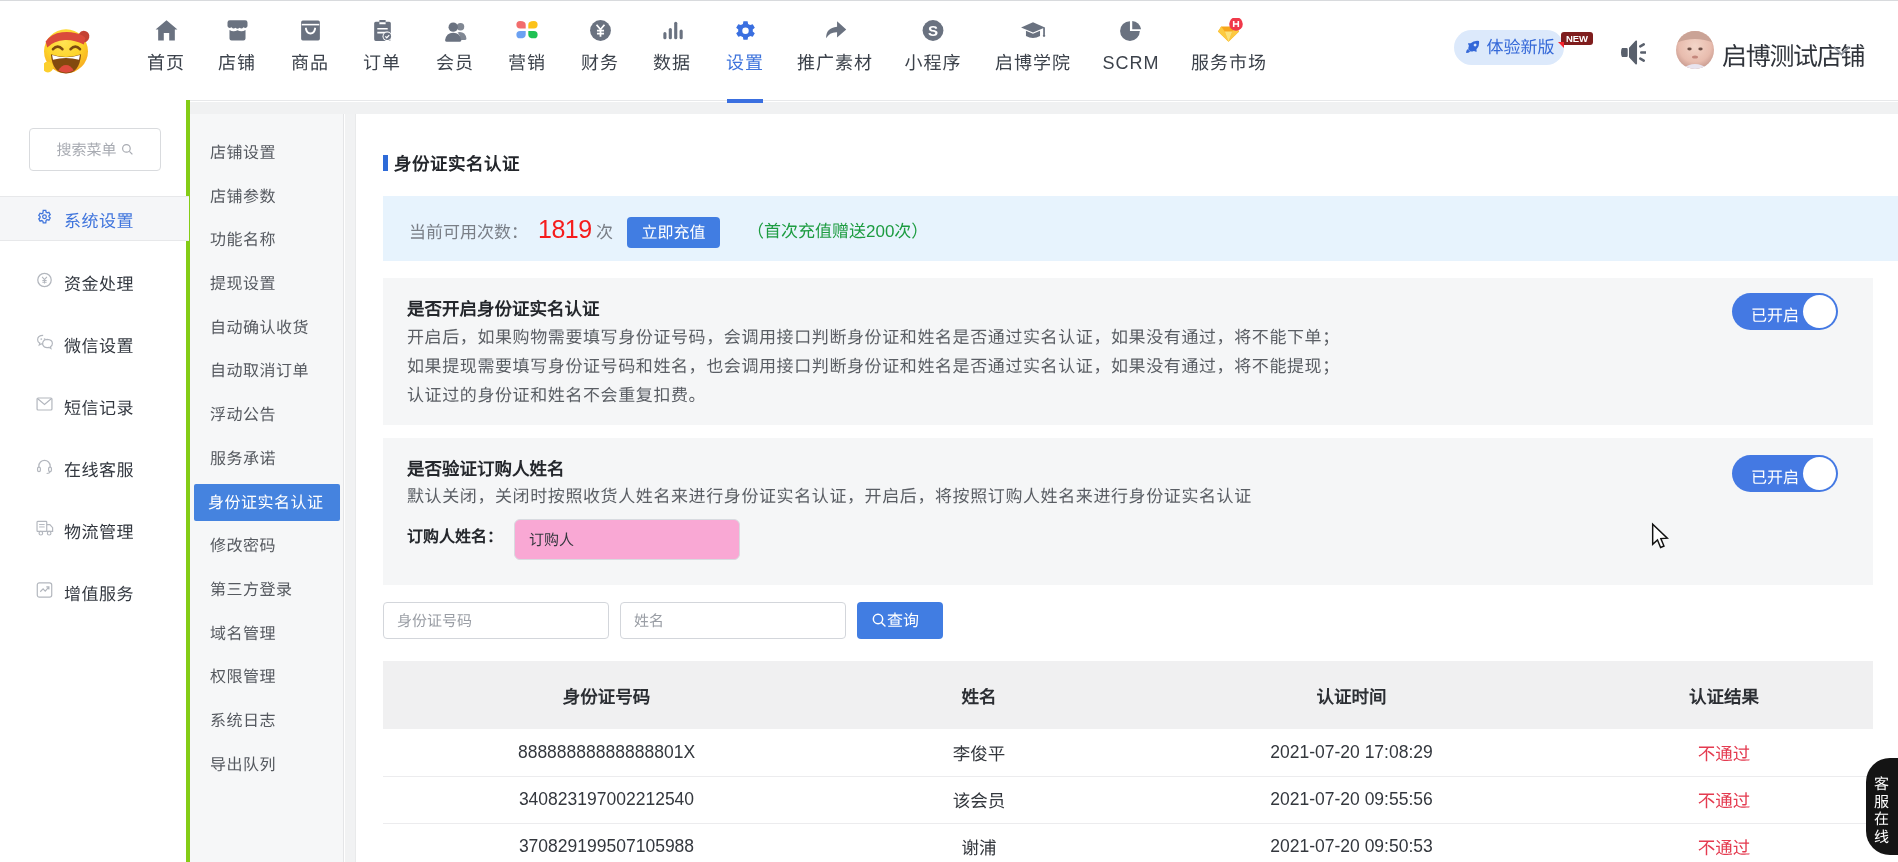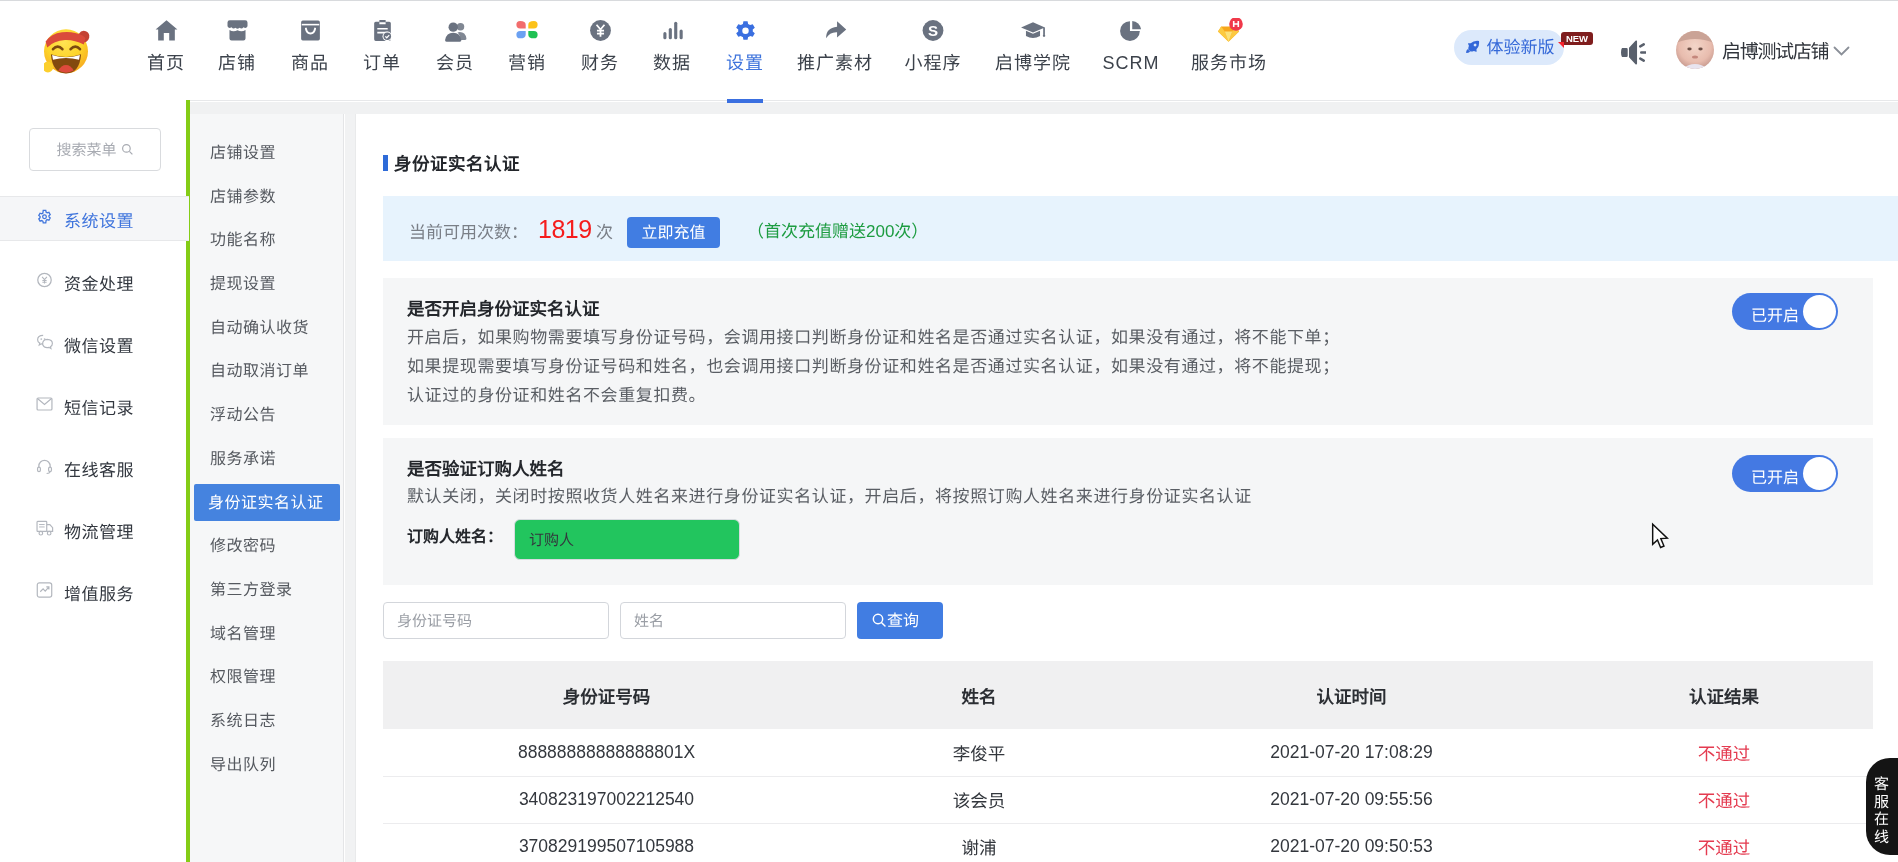--- a/index.html
+++ b/index.html
@@ -12,21 +12,21 @@
   #graystrip { position:absolute; left:0; top:102px; width:1898px; height:12px; background:#f0f1f2; }
   .navitem { position:absolute; top:16px; text-align:center; transform:translateX(-50%); color:#3c424b; font-size:18px; }
   .navitem .nicon { height:26px; display:block; margin-bottom:11px; padding-top:2px; }
   .navitem .ntext { display:block; height:20px; line-height:20px; letter-spacing:1px; }
   .navitem.sel { color:#3f74dc; }
   #navunderline { position:absolute; left:727px; top:99px; width:36px; height:3.5px; background:#3a6fe0; }
   
   #newbtn { position:absolute; left:1454px; top:30px; width:110px; height:35px; background:#dce9fb; border-radius:18px; color:#3468d8; font-size:17px; line-height:35px; text-align:center; }
   #newbadge { position:absolute; left:1561px; top:32px; width:32px; height:13px; background:#7f1d1d; border-radius:3px; color:#fff; font-size:9.5px; font-weight:bold; line-height:13px; text-align:center; }
   #newbadge:after { content:""; position:absolute; left:-3px; bottom:-3px; border:3px solid transparent; border-right-color:#f5222d; border-top-color:#f5222d; }
-  #shopname { position:absolute; left:1722px; top:36px; font-size:19px; letter-spacing:-1.3px; color:#30343b; }
+  #shopname { position:absolute; left:1722px; top:36px; font-size:25px; letter-spacing:-1.3px; color:#30343b; }
   
   #col1 { position:absolute; left:0; top:100px; width:190px; height:824px; background:#fff; border-right:4px solid #84cc16; }
   #searchbox { position:absolute; left:29px; top:28px; width:132px; height:43px; border:1px solid #d9dbde; border-radius:4px; color:#a8abb2; font-size:15px; text-align:center; line-height:41px; }
   .m1row { position:absolute; left:0; width:189px; height:62px; }
   .m1row .ic { position:absolute; left:36px; top:50%; transform:translateY(-50%); }
   .m1row .tx { position:absolute; left:64px; top:50%; transform:translateY(-50%); font-size:17px; color:#32373f; letter-spacing:0.5px;}
   .m1row.sel { background:#f5f6f8; border-top:1px solid #e7e8ea; border-bottom:1px solid #e7e8ea; height:45px; }
   .m1row.sel .tx { color:#3f74dc; }
   
   #col2 { position:absolute; left:190px; top:114px; width:154px; height:748px; background:#f6f7f8; border-right:1px solid #e4e5e7; }
@@ -41,21 +41,21 @@
   #infobar .ci { position:absolute; left:213px; top:22px; font-size:17px; color:#7a7f87; }
   #chargebtn { position:absolute; left:244px; top:21px; width:93px; height:31px; background:#417de2; border-radius:4px; color:#fff; font-size:16px; text-align:center; line-height:31px; }
   #infobar .free { position:absolute; left:344px; top:21px; font-size:17px; color:#1d9c41;margin-left:20px; }
   .card { position:absolute; left:383px; width:1490px; background:#f5f6f7; }
   .card .ctitle { position:absolute; left:24px; font-size:17.5px; font-weight:bold; color:#24272c; }
   .card .cdesc { position:absolute; left:24px; font-size:17px; color:#5a5e64; line-height:29px; letter-spacing:0.6px; }
   .toggle { position:absolute; left:1349px; width:106px; height:37px; background:#4479e3; border-radius:19px; }
   .toggle .ttext { position:absolute; left:19px; top:9px; color:#fff; font-size:16px; }
   .toggle .knob { position:absolute; right:2px; top:2px; width:33px; height:33px; background:#fff; border-radius:50%; }
   #buyerlabel { position:absolute; left:24px; top:85px; font-size:16px; font-weight:bold; color:#24272c; }
-  #buyerinput { position:absolute; left:131px; top:81px; width:226px; height:41px; background:#22c55e; border:1px solid #d8dbe0; border-radius:6px; font-size:15px; color:#33373d; line-height:39px; padding-left:14px; }
+  #buyerinput { position:absolute; left:131px; top:81px; width:226px; height:41px; background:#f9a8d4; border:1px solid #d8dbe0; border-radius:6px; font-size:15px; color:#33373d; line-height:39px; padding-left:14px; }
   .sinput { position:absolute; top:602px; height:37px; background:#fff; border:1px solid #d3d6db; border-radius:4px; font-size:15px; color:#9a9ea5; line-height:35px; padding-left:13px; }
   #querybtn { position:absolute; left:857px; top:602px; width:86px; height:37px; background:#417de2; border-radius:4px; color:#fff; font-size:16px; line-height:37px; }
   
   #tbl { position:absolute; left:383px; top:661px; width:1490px; }
   #tbl table { width:100%; border-collapse:collapse; table-layout:fixed; }
   #tbl th { background:#f0f0f1; height:68px; font-size:17.5px; color:#2b2e33; font-weight:bold; text-align:center; }
   #tbl td { height:47px; font-size:17.5px; color:#33373d; text-align:center; border-bottom:1px solid #ececee; }
   #tbl td.red { color:#e43b50; }
   
   #kefu { position:absolute; left:1866px; top:758px; width:60px; height:97px; background:#141414; border-radius:24px 0 0 24px; color:#fff; }

